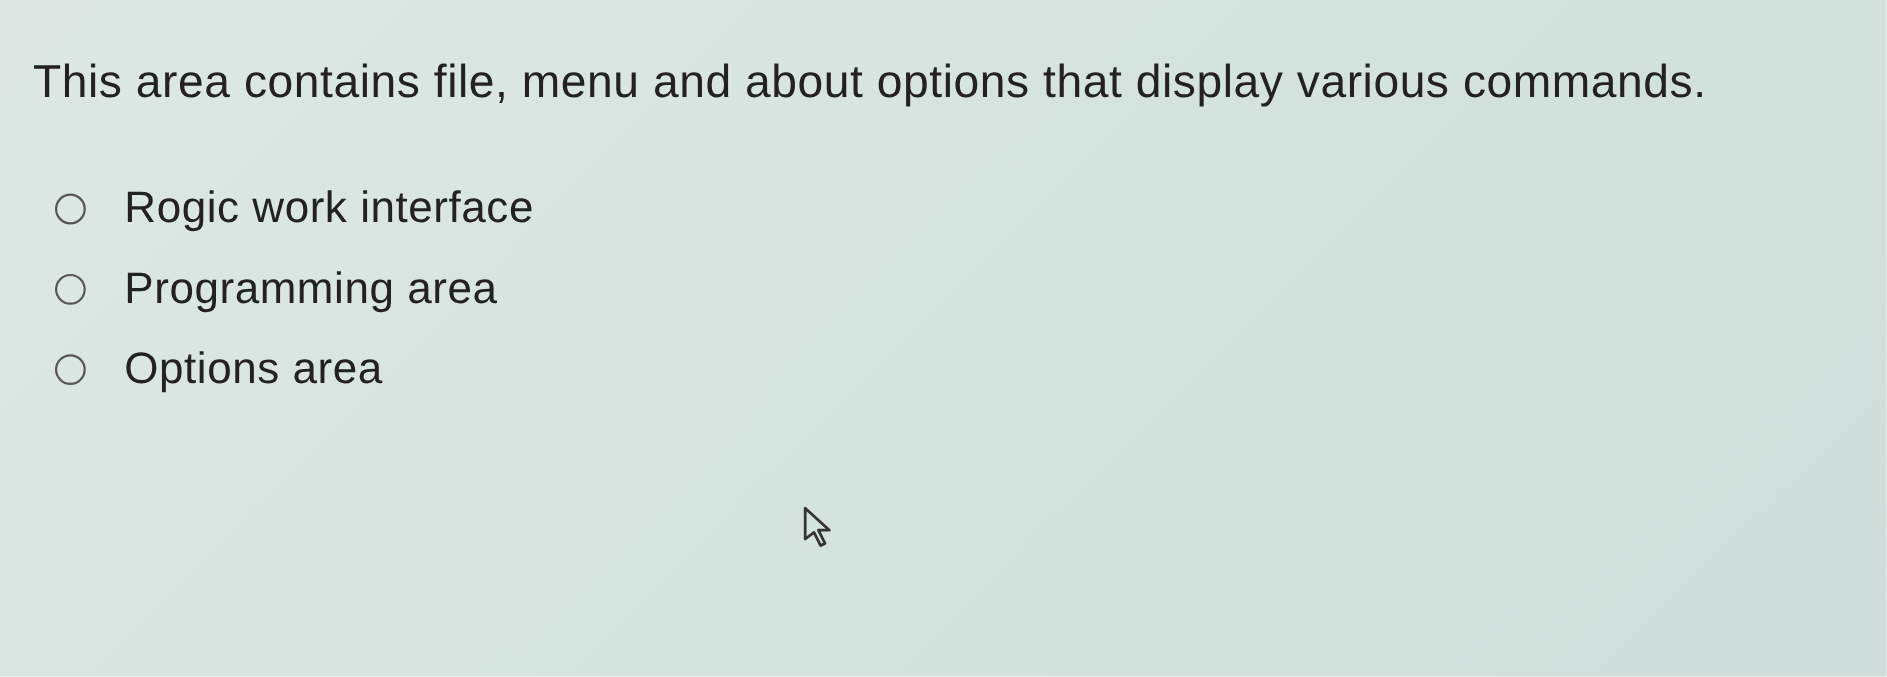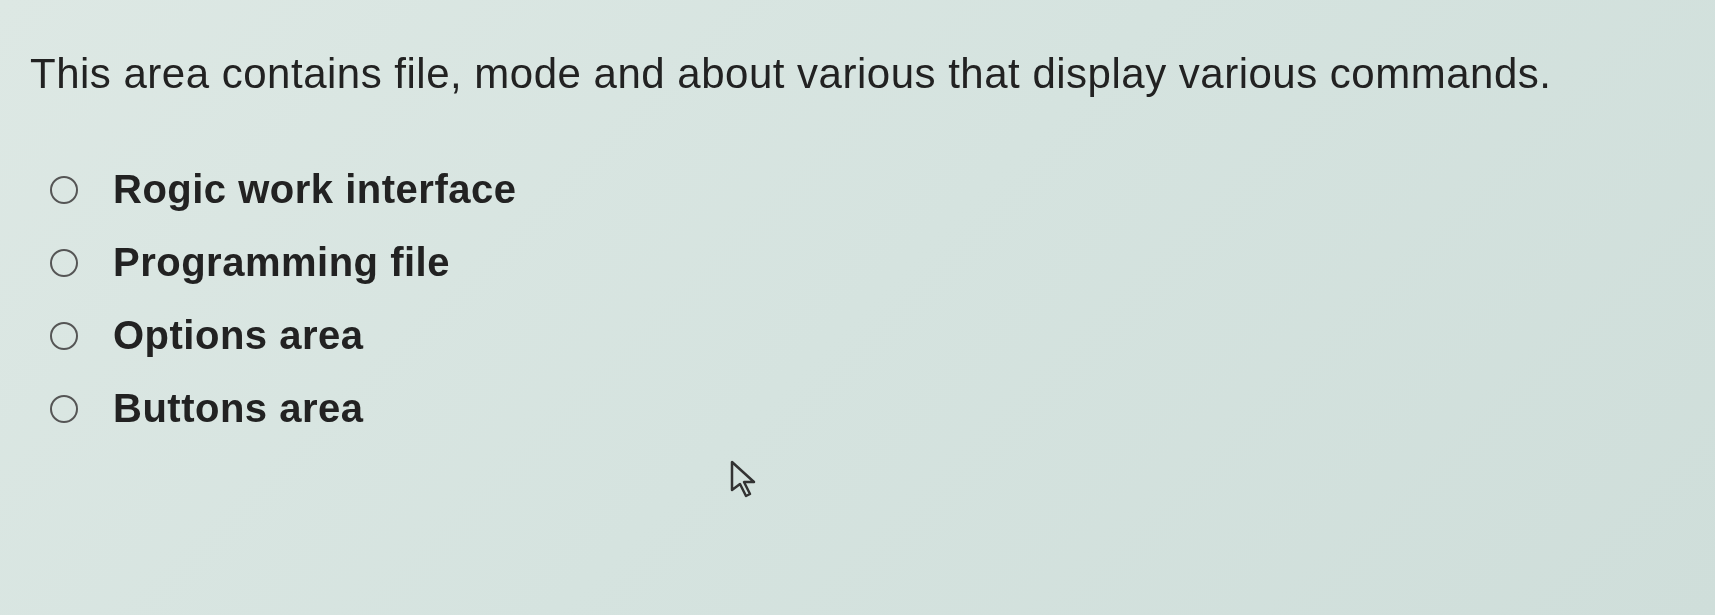--- a/index.html
+++ b/index.html
@@ -19,21 +19,20 @@
     }
     .question-text {
       font-size: 42px;
       line-height: 1.6;
       margin-bottom: 60px;
       color: #222;
       letter-spacing: 0.5px;
     }
     .options-list {
       padding-left: 20px;
-      font-weight: bold;
     }
     .option-row {
       display: flex;
       align-items: center;
       margin-bottom: 28px;
       cursor: pointer;
     }
     .radio-circle {
       width: 28px;
       height: 28px;
@@ -51,43 +50,39 @@
     .cursor {
       position: absolute;
       left: 730px;
       top: 460px;
       pointer-events: none;
     }
   </style>
 </head>
 <body>
 
-<div class="question-text">This area contains file, mode and about various that display various commands.</div>
+<div class="question-text">This area contains file, menu and about options that display various commands.</div>
 
 <div class="options-list">
 
   <div class="option-row">
     <span class="radio-circle"></span>
     <span class="option-label">Rogic work interface</span>
   </div>
 
   <div class="option-row">
     <span class="radio-circle"></span>
-    <span class="option-label">Programming file</span>
+    <span class="option-label">Programming area</span>
   </div>
 
   <div class="option-row">
     <span class="radio-circle"></span>
     <span class="option-label">Options area</span>
   </div>
 
-  <div class="option-row">
-    <span class="radio-circle"></span>
-    <span class="option-label">Buttons area</span>
-  </div>
 
 </div>
 
 <div class="cursor">
   <svg width="32" height="40" viewBox="0 0 32 40">
     <path d="M 2 2 L 2 30 L 10 24 L 16 36 L 20 34 L 14 22 L 24 22 Z" fill="none" stroke="#333" stroke-width="2.5" stroke-linejoin="round"></path>
   </svg>
 </div>
 
 </body></html>

